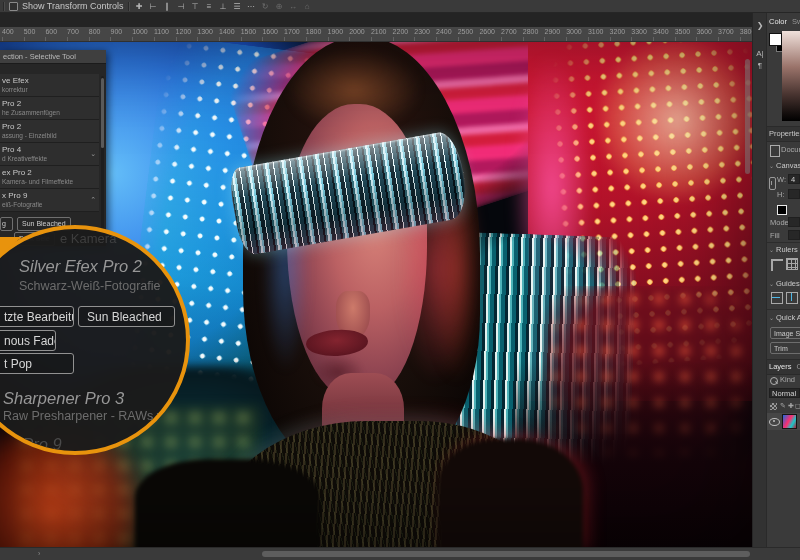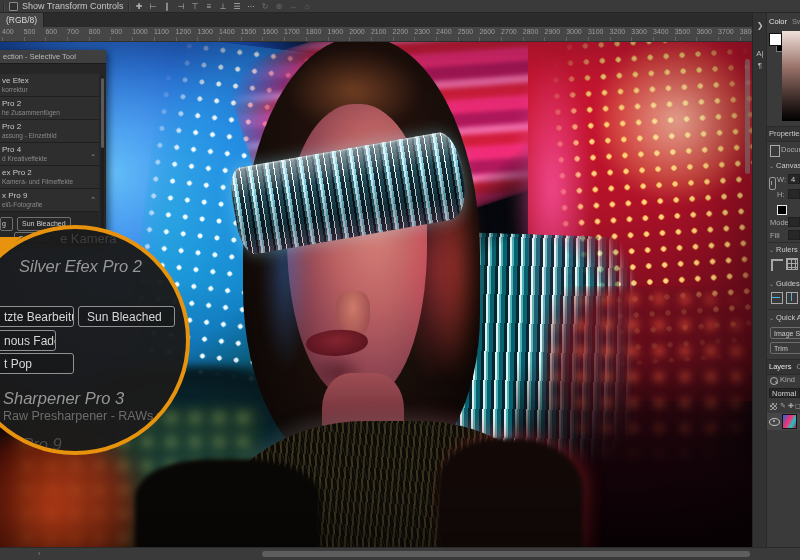--- a/index.html
+++ b/index.html
@@ -196,25 +196,20 @@
         <div class="obar-ico">⊥</div>
         <div class="obar-ico">☰</div>
         <div class="obar-ico">⋯</div>
         <div class="obar-ico dim">↻</div>
         <div class="obar-ico dim">⊕</div>
         <div class="obar-ico dim">↔</div>
         <div class="obar-ico dim">⌂</div>
       </div>
   </div>
 
-  <div id="tabrow" class="ab">
-    <div class="doc-tab">
-      <span>(RGB/8)</span>
-    </div>
-  </div>
 
   <div id="ruler" class="ab">
     <div class="labels">
         <span class="tick" style="left: 2px;">400</span>
         <span class="tick" style="left: 23.7px;">500</span>
         <span class="tick" style="left: 45.4px;">600</span>
         <span class="tick" style="left: 67.1px;">700</span>
         <span class="tick" style="left: 88.8px;">800</span>
         <span class="tick" style="left: 110.5px;">900</span>
         <span class="tick" style="left: 132.2px;">1000</span>
@@ -319,20 +314,21 @@
       <div class="nbtn">Sun Bleached</div>
     </div>
     <div class="nbtnrow" style="top:182px;padding-left:14px;">
       <div class="nbtn">Dark Sele</div>
     </div>
   </div>
 
   <div id="loupe" class="ab">
     <div class="lp-ghost">e Kamera</div>
     <div class="lp-title" style="left:55px;top:28px;">Silver Efex Pro 2</div>
+    <div class="lp-sub" style="left:55px;top:50px;">Schwarz-Weiß-Fotografie</div>
     <div class="lbtn" style="left:8px;top:77px;width:102px;padding-left:31px;">tzte Bearbeitung</div>
     <div class="lbtn" style="left:114px;top:77px;width:97px;padding-left:8px;">Sun Bleached</div>
     <div class="lbtn" style="left:8px;top:101px;width:84px;padding-left:31px;">nous Fade</div>
     <div class="lbtn" style="left:8px;top:124px;width:102px;padding-left:31px;">t Pop</div>
     <div class="lp-title" style="left:39px;top:160px;">Sharpener Pro 3</div>
     <div class="lp-sub" style="left:39px;top:180px;">Raw Presharpener - RAWs vorsch</div>
     <div class="lp-title" style="left:39px;top:206px;color:#4a4a4a;">er Pro 9</div>
   </div>
   <div id="loupe-pointer" class="ab"></div>
 

